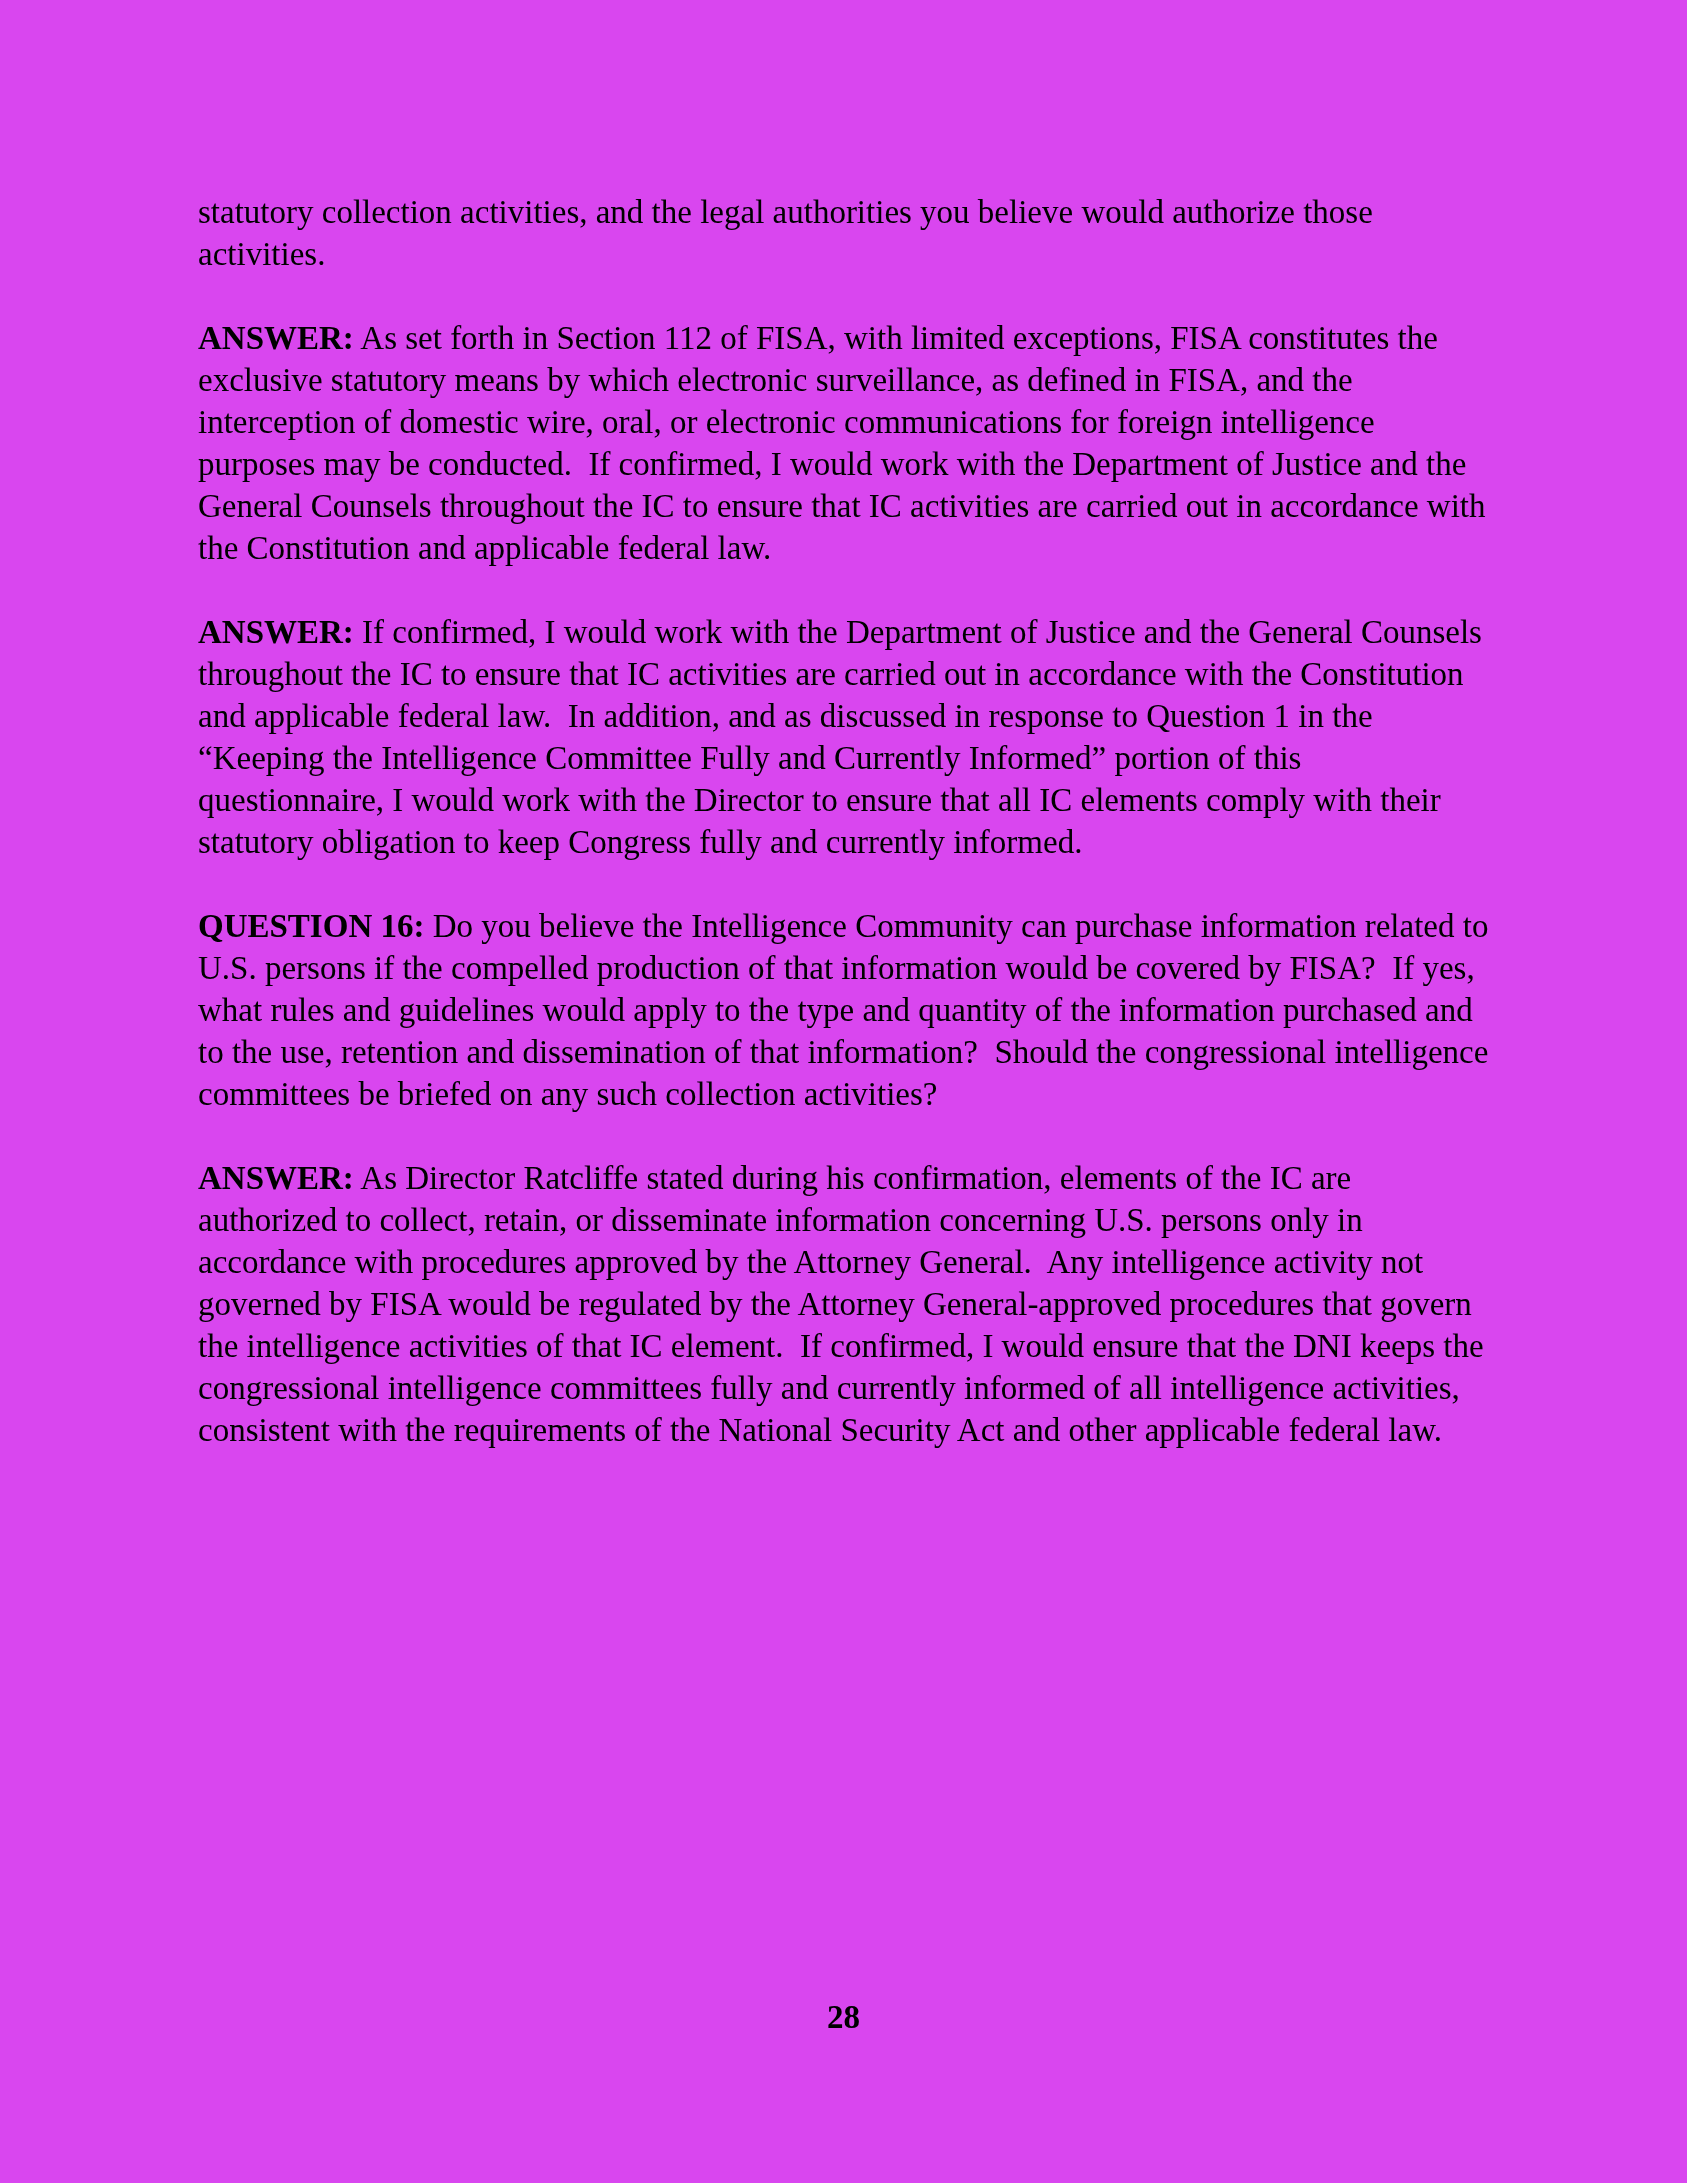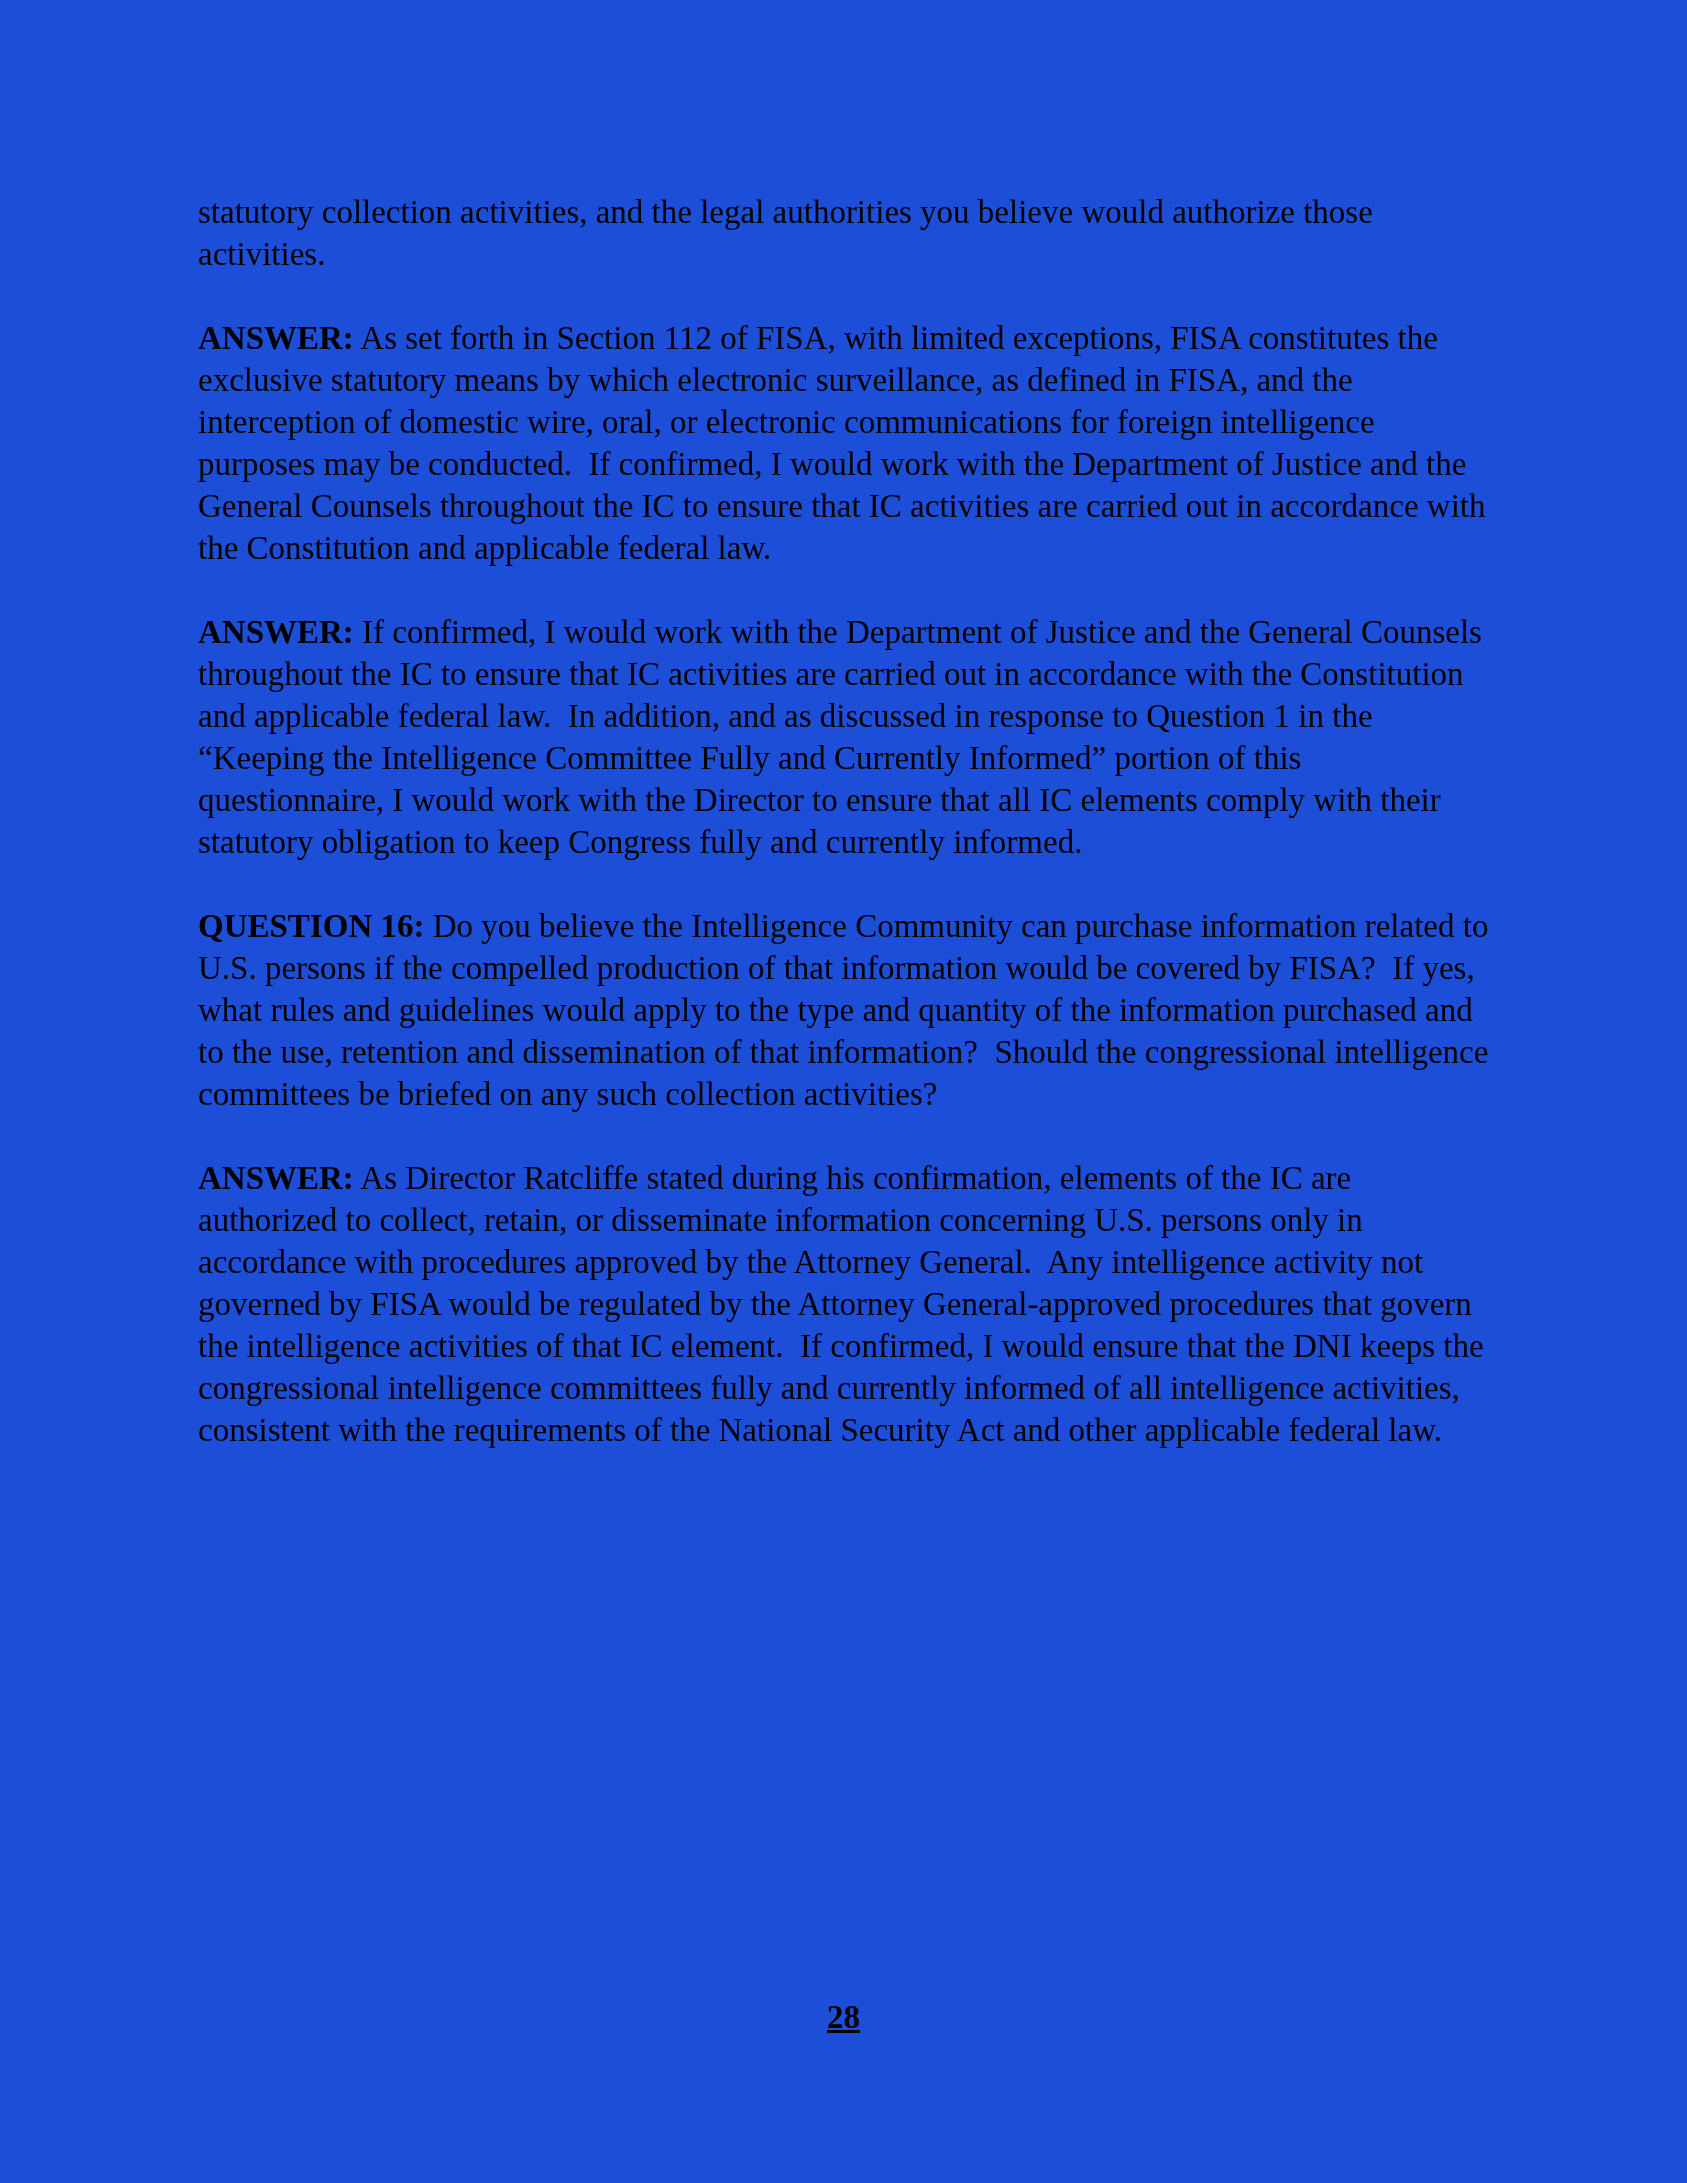--- a/index.html
+++ b/index.html
@@ -9,21 +9,21 @@
     height: 2183px;
     position: relative;
     font-family: "Liberation Serif", serif;
     color: #000000;
     overflow: hidden;
   }
   .page {
     position: absolute;
     left: 0; top: 0;
     width: 1687px; height: 2183px;
-    background: #1d4ed8;
+    background: #d946ef;
   }
   .content {
     position: absolute;
     left: 198px;
     top: 191px;
     width: 1291px;
     font-size: 33px;
     line-height: 42px;
     text-align: left;
   }
@@ -32,21 +32,20 @@
   .lead { font-weight: bold; }
   .t { white-space: pre-wrap; }
   .footer {
     position: absolute;
     top: 1999px;
     left: 0;
     width: 1687px;
     text-align: center;
     font-size: 33px;
     font-weight: bold;
-    text-decoration: underline;
   }
 </style>
 </head>
 <body>
 
 <div class="page">
 
   <div class="content">
 
     <p class="para">

